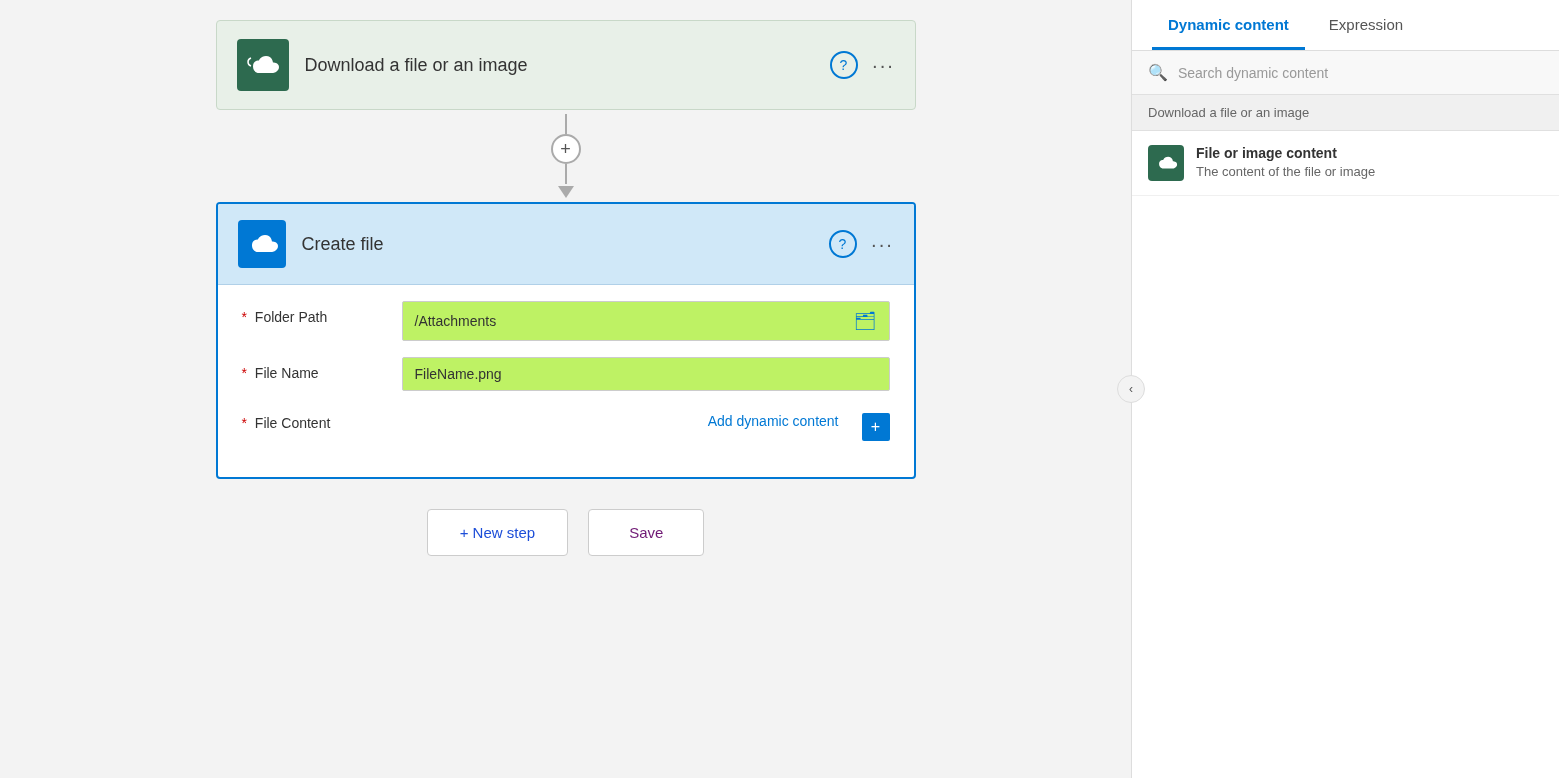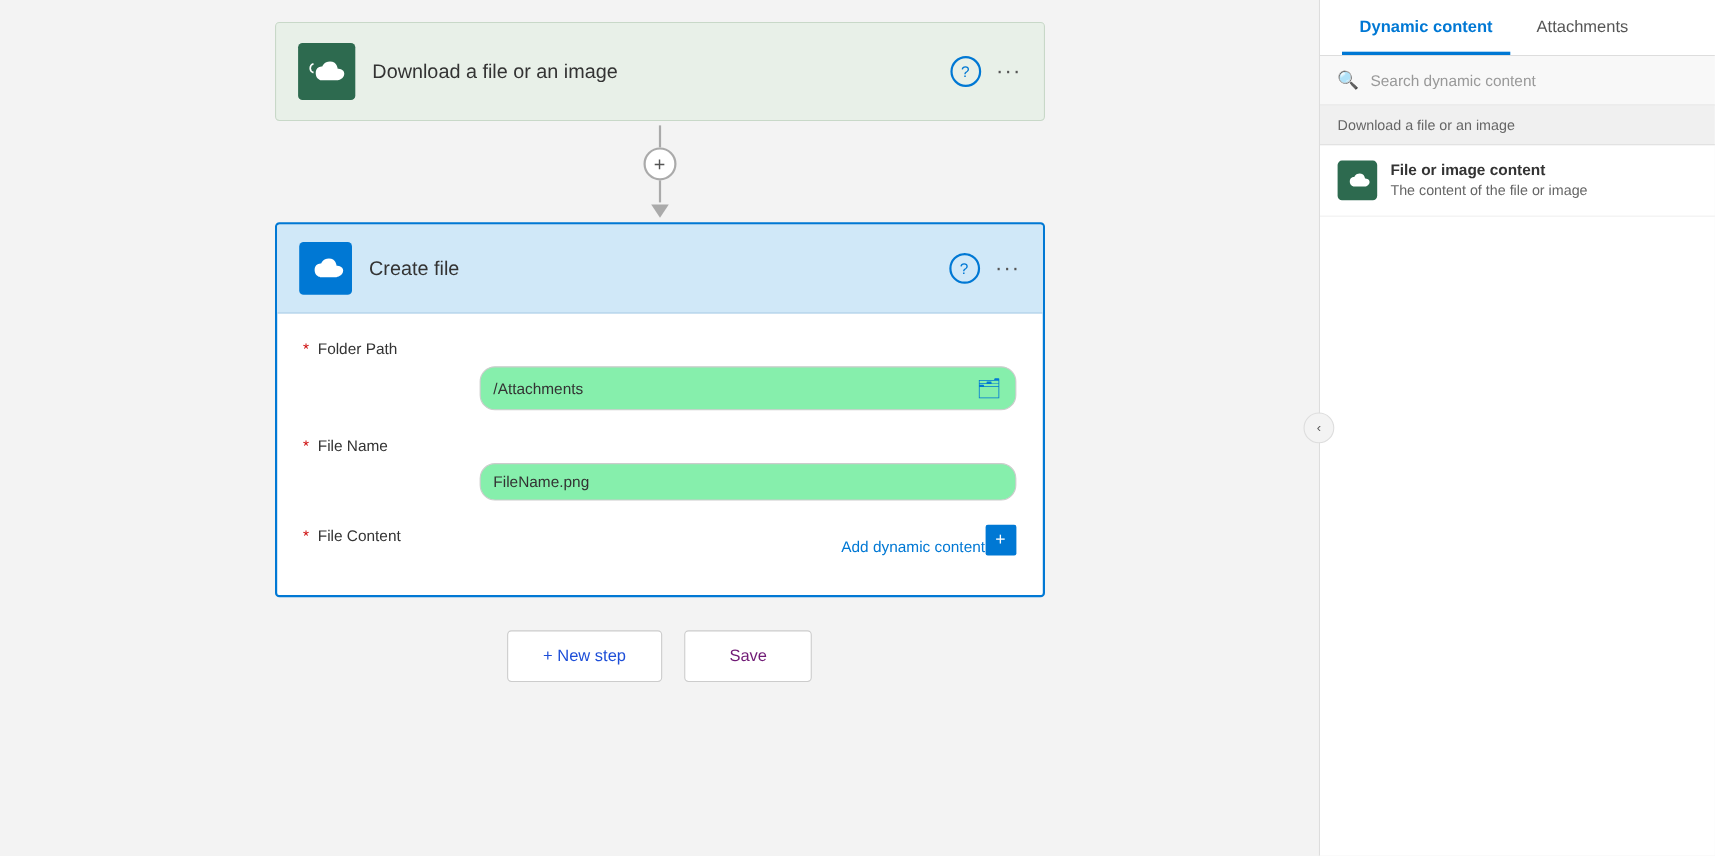--- a/index.html
+++ b/index.html
@@ -173,29 +173,28 @@
       margin-right: 4px;
     }
 
     .field-input-wrap {
       flex: 1;
     }
 
     .field-input {
       width: 100%;
       border: 1px solid #ccc;
-      border-radius: 14px;
+      border-radius: 2px;
       padding: 8px 12px;
       font-size: 14px;
       color: #333;
       outline: none;
       display: flex;
       align-items: center;
-      background: #86efac;
-      margin-top: 32px;
+      background: #bef264;
     }
 
     .field-input.folder-input {
       display: flex;
       justify-content: space-between;
       align-items: center;
       cursor: pointer;
     }
 
     .folder-icon {
@@ -211,23 +210,23 @@
       font-size: 14px;
       color: #999;
       outline: none;
       background: white;
       min-height: 50px;
     }
 
     .add-dynamic-row {
       display: flex;
       justify-content: flex-end;
-      align-items: flex-end;
+      align-items: flex-start;
       margin-top: 6px;
-      gap: 0;
+      gap: 23px;
     }
 
     .add-dynamic-link {
       color: #0078d4;
       font-size: 14px;
       cursor: pointer;
       text-decoration: none;
     }
 
     .add-dynamic-btn {
@@ -266,21 +265,21 @@
       background: white;
       border: 1px solid #ccc;
       border-radius: 4px;
       font-size: 15px;
       color: #701a75;
       cursor: pointer;
     }
 
     
     .right-panel {
-      width: 360px;
+      width: 428px;
       background: white;
       border-left: 1px solid #ddd;
       display: flex;
       flex-direction: column;
       flex-shrink: 0;
     }
 
     
     .panel-collapse-arrow {
       position: absolute;
@@ -499,21 +498,21 @@
   <div class="panel-collapse-arrow">
     <span>‹</span>
   </div>
   <div class="right-panel">
 
     <div class="panel-tabs">
       <div class="panel-tab active">
         <span>Dynamic content</span>
       </div>
       <div class="panel-tab">
-        <span>Attachments</span>
+        <span>Expression</span>
       </div>
     </div>
 
     <div class="panel-search">
       <span class="search-icon">🔍</span>
       <input type="text" placeholder="Search dynamic content" style="">
     </div>
 
     <div class="panel-section-header">Download a file or an image</div>
 

